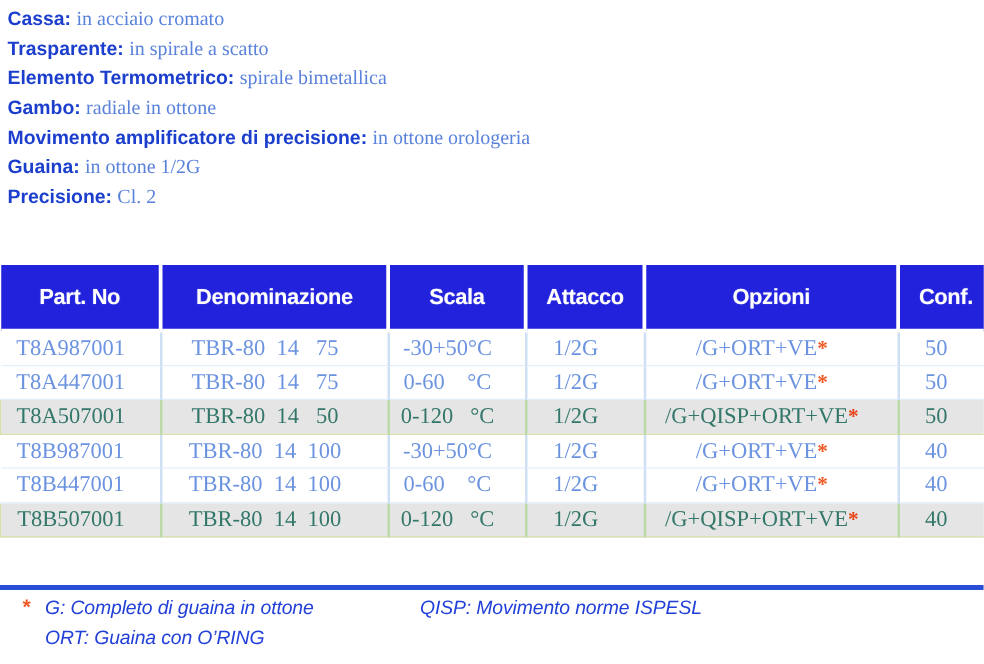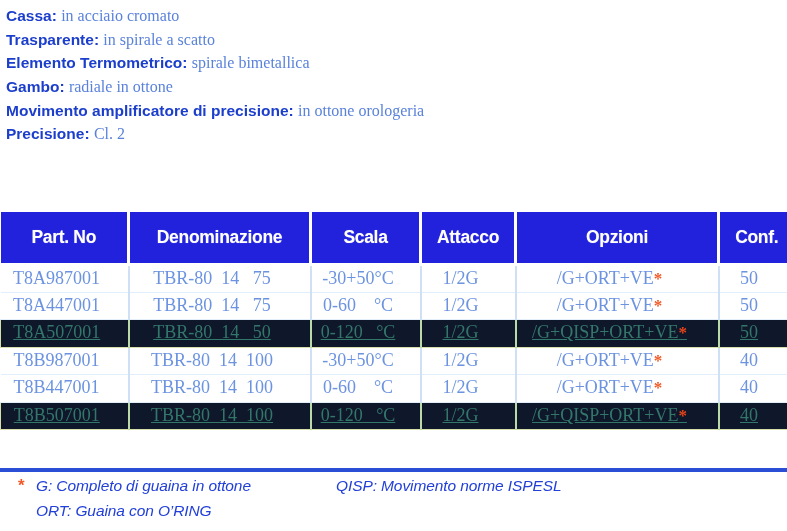--- a/index.html
+++ b/index.html
@@ -93,25 +93,24 @@
     color: #6b93e0;
     text-align: center;
     border-right: 2px solid #cfe0f5;
     border-bottom: 1px solid #e3eefb;
     box-sizing: border-box;
     white-space: pre;
   }
   tbody td:last-child { border-right: none; }
 
   tbody tr.hl td {
-    background: #0f172a;
+    background: #e5e5e5;
     color: #33776b;
     border-right-color: #bcd9a8;
     border-bottom-color: #d8dfa8;
-    text-decoration: underline;
   }
   tbody tr.hl td:first-child { border-left: 1px solid #d8dfa8; }
 
   .asterisk {
     color: #f05a28;
     font-weight: bold;
     font-size: 17px;
   }
   tbody tr.hl .asterisk { color: #e8441a; }
 
@@ -179,20 +178,24 @@
       <span class="spec-label">Elemento Termometrico:</span>
       <span class="spec-value">spirale bimetallica</span>
     </div>
     <div class="spec-line">
       <span class="spec-label">Gambo:</span>
       <span class="spec-value">radiale in ottone</span>
     </div>
     <div class="spec-line">
       <span class="spec-label">Movimento amplificatore di precisione:</span>
       <span class="spec-value">in ottone orologeria</span>
+    </div>
+    <div class="spec-line">
+      <span class="spec-label">Guaina:</span>
+      <span class="spec-value">in ottone 1/2G</span>
     </div>
     <div class="spec-line">
       <span class="spec-label">Precisione:</span>
       <span class="spec-value">Cl. 2</span>
     </div>
   </div>
 </div>
 
 <div class="spec-table-wrap">
   <table class="spec-table">

